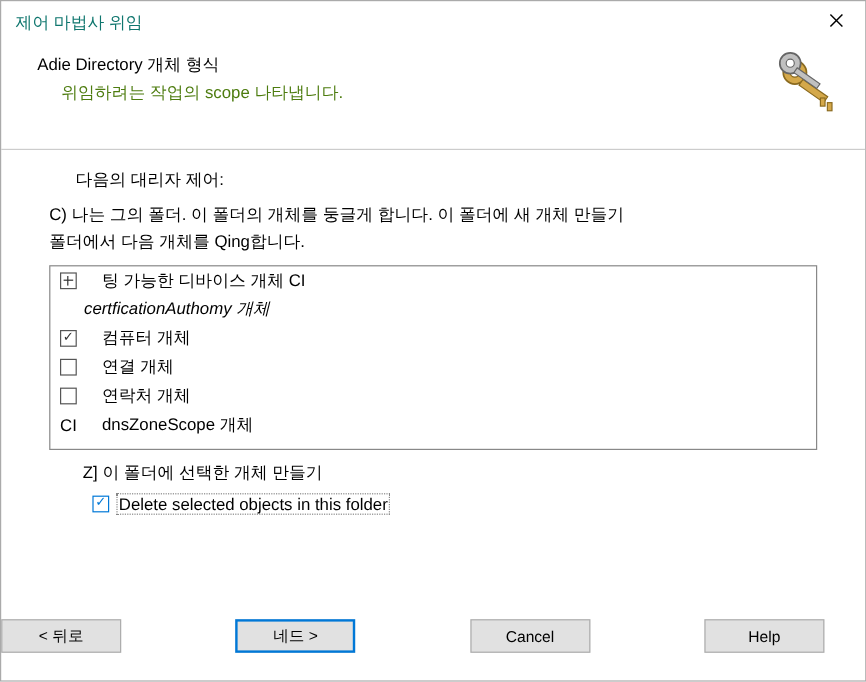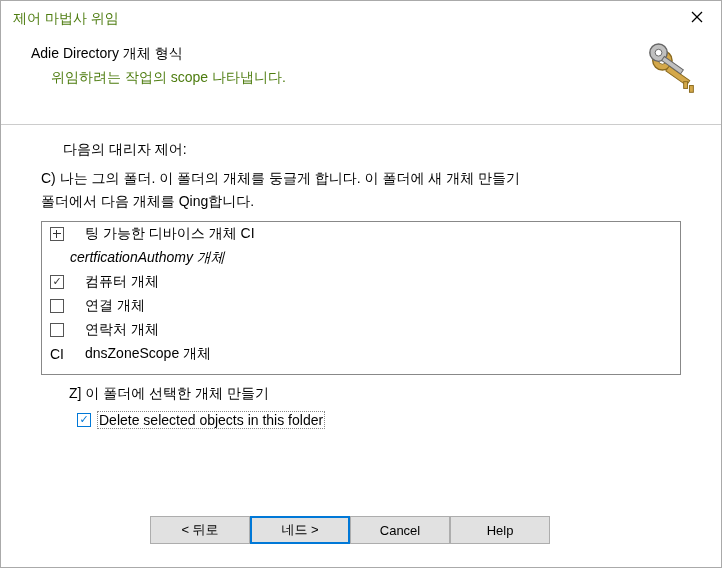--- a/index.html
+++ b/index.html
@@ -25,21 +25,21 @@
     }
     .titlebar {
       height: 36px;
       display: flex;
       align-items: center;
       padding: 0 0 0 12px;
       position: relative;
     }
     .titlebar .title {
       font-size: 14px;
-      color: #4d7c0f;
+      color: #0f766e;
     }
     .close-btn {
       position: absolute;
       right: 0;
       top: 0;
       width: 48px;
       height: 32px;
       display: flex;
       align-items: center;
       justify-content: center;
@@ -199,22 +199,22 @@
       border-top: 1px dotted #888;
       border-left: 1px dotted #888;
       border-right: 1px dotted #888;
       padding: 0 1px;
     }
     .button-bar {
       height: 60px;
       border-top: 0;
       display: flex;
       align-items: center;
-      justify-content: center;
-      padding: 0 34px 14px 12px;
+      justify-content: space-between;
+      padding: 0 34px 14px 0;
     }
     .button-bar button {
       width: 100px;
       height: 28px;
       background: #e1e1e1;
       border: 1px solid #adadad;
       font-size: 13px;
       color: #000;
       cursor: pointer;
       font-family: inherit;

